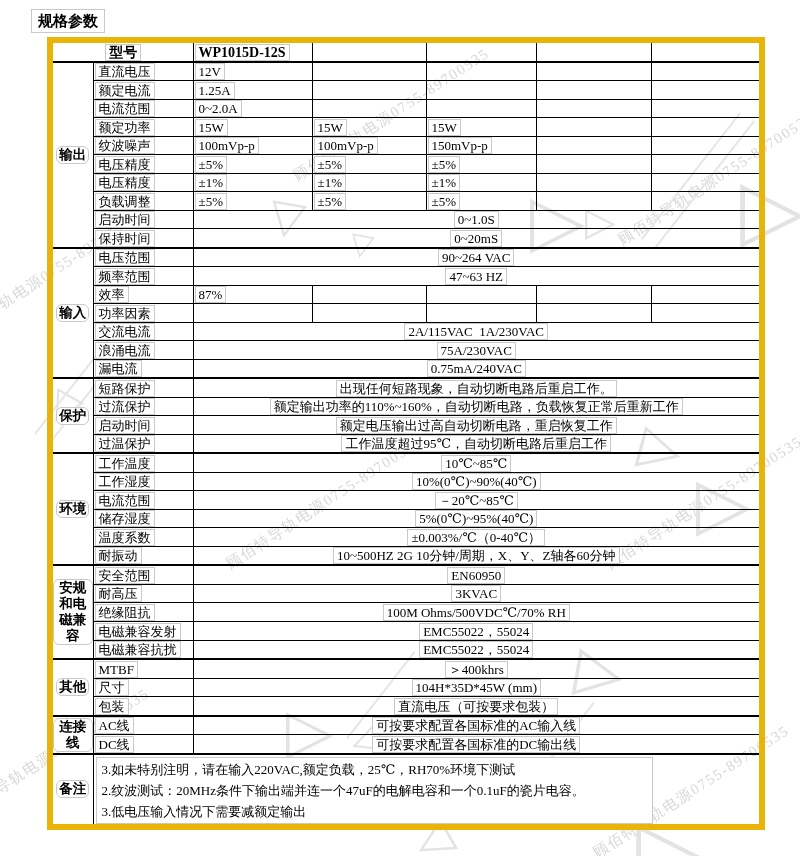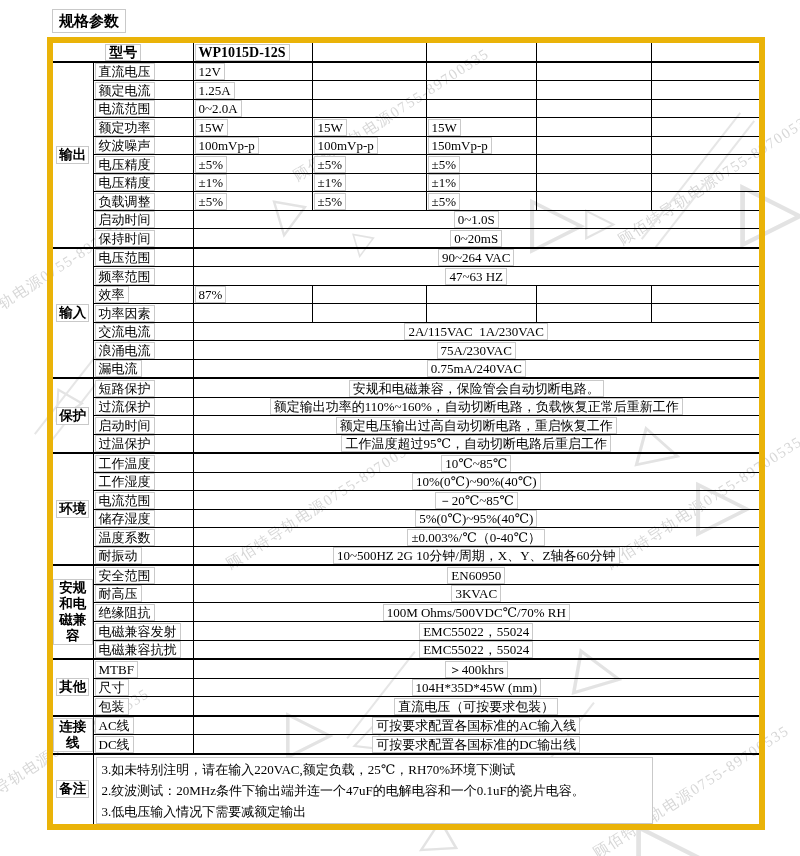--- a/index.html
+++ b/index.html
@@ -10,40 +10,40 @@
   .page{position:absolute;inset:0;}
   
   .wm-layer{position:absolute;inset:0;z-index:0;}
   .wm-text{
     position:absolute;white-space:nowrap;color:#d7d7d7;font-size:15px;letter-spacing:1.5px;
     transform:rotate(-33deg);transform-origin:0 50%;
   }
   .wm-tri{position:absolute;color:#e3e3e3;line-height:1;}
   .wm-line{position:absolute;background:#e6e6e6;width:2px;}
   
-  .title-wrap{position:absolute;left:52px;top:9px;z-index:2;text-align:right;}
+  .title-wrap{position:absolute;left:31px;top:9px;z-index:2;text-align:right;}
   .title-wrap .box{font-size:15px;font-weight:bold;padding:2px 6px;line-height:18px;}
   
   .box{
     display:inline-block;border:1px solid #c9c9c9;background:#fff;
     padding:0 3px;line-height:15px;white-space:pre-wrap;vertical-align:middle;
   }
   
   table.spec{
     position:absolute;left:47px;top:37px;width:712px;z-index:1;
     border-collapse:collapse;table-layout:fixed;background:transparent;
   }
   table.spec{border:6px solid #eab308;}
   table.spec td{
     border:1px solid #000;height:17px;padding:0;font-size:13px;
     vertical-align:middle;overflow:hidden;background:transparent;
   }
   table.spec tr.sec td{border-top:2px solid #000;}
   td.group{text-align:center;font-weight:bold;}
-  td.group .box{max-width:34px;padding:0 2px;text-align:center;font-size:13.5px;line-height:16px;}
+  td.group .box{max-width:34px;padding:0 2px;text-align:center;font-size:13.5px;line-height:16px;border-radius:6px;}
   td.label .box{margin-left:1px;}
   td.val .box{margin-left:1px;}
   td.span-val{text-align:center;}
   td.mlabel{text-align:center;}
   td.mlabel .box, td.model .box{font-weight:bold;font-size:14px;}
   td.notes{vertical-align:top;}
   .notes-box{
     display:inline-block;border:1px solid #c9c9c9;background:#fff;
     margin:2px 0 0 2px;padding:1px 5px;width:545px;
   }
@@ -214,21 +214,21 @@
           <td class="label"><span class="box">浪涌电流</span></td>
           <td class="span-val" colspan="5"><span class="box">75A/230VAC</span></td>
         </tr>
         <tr>
           <td class="label"><span class="box">漏电流</span></td>
           <td class="span-val" colspan="5"><span class="box">0.75mA/240VAC</span></td>
         </tr>
         <tr class="sec">
           <td class="group" rowspan="4"><span class="box">保护</span></td>
           <td class="label"><span class="box">短路保护</span></td>
-          <td class="span-val" colspan="5"><span class="box">安规和电磁兼容，保险管会自动切断电路。</span></td>
+          <td class="span-val" colspan="5"><span class="box">出现任何短路现象，自动切断电路后重启工作。</span></td>
         </tr>
         <tr>
           <td class="label"><span class="box">过流保护</span></td>
           <td class="span-val" colspan="5"><span class="box">额定输出功率的110%~160%，自动切断电路，负载恢复正常后重新工作</span></td>
         </tr>
         <tr>
           <td class="label"><span class="box">启动时间</span></td>
           <td class="span-val" colspan="5"><span class="box">额定电压输出过高自动切断电路，重启恢复工作</span></td>
         </tr>
         <tr>

